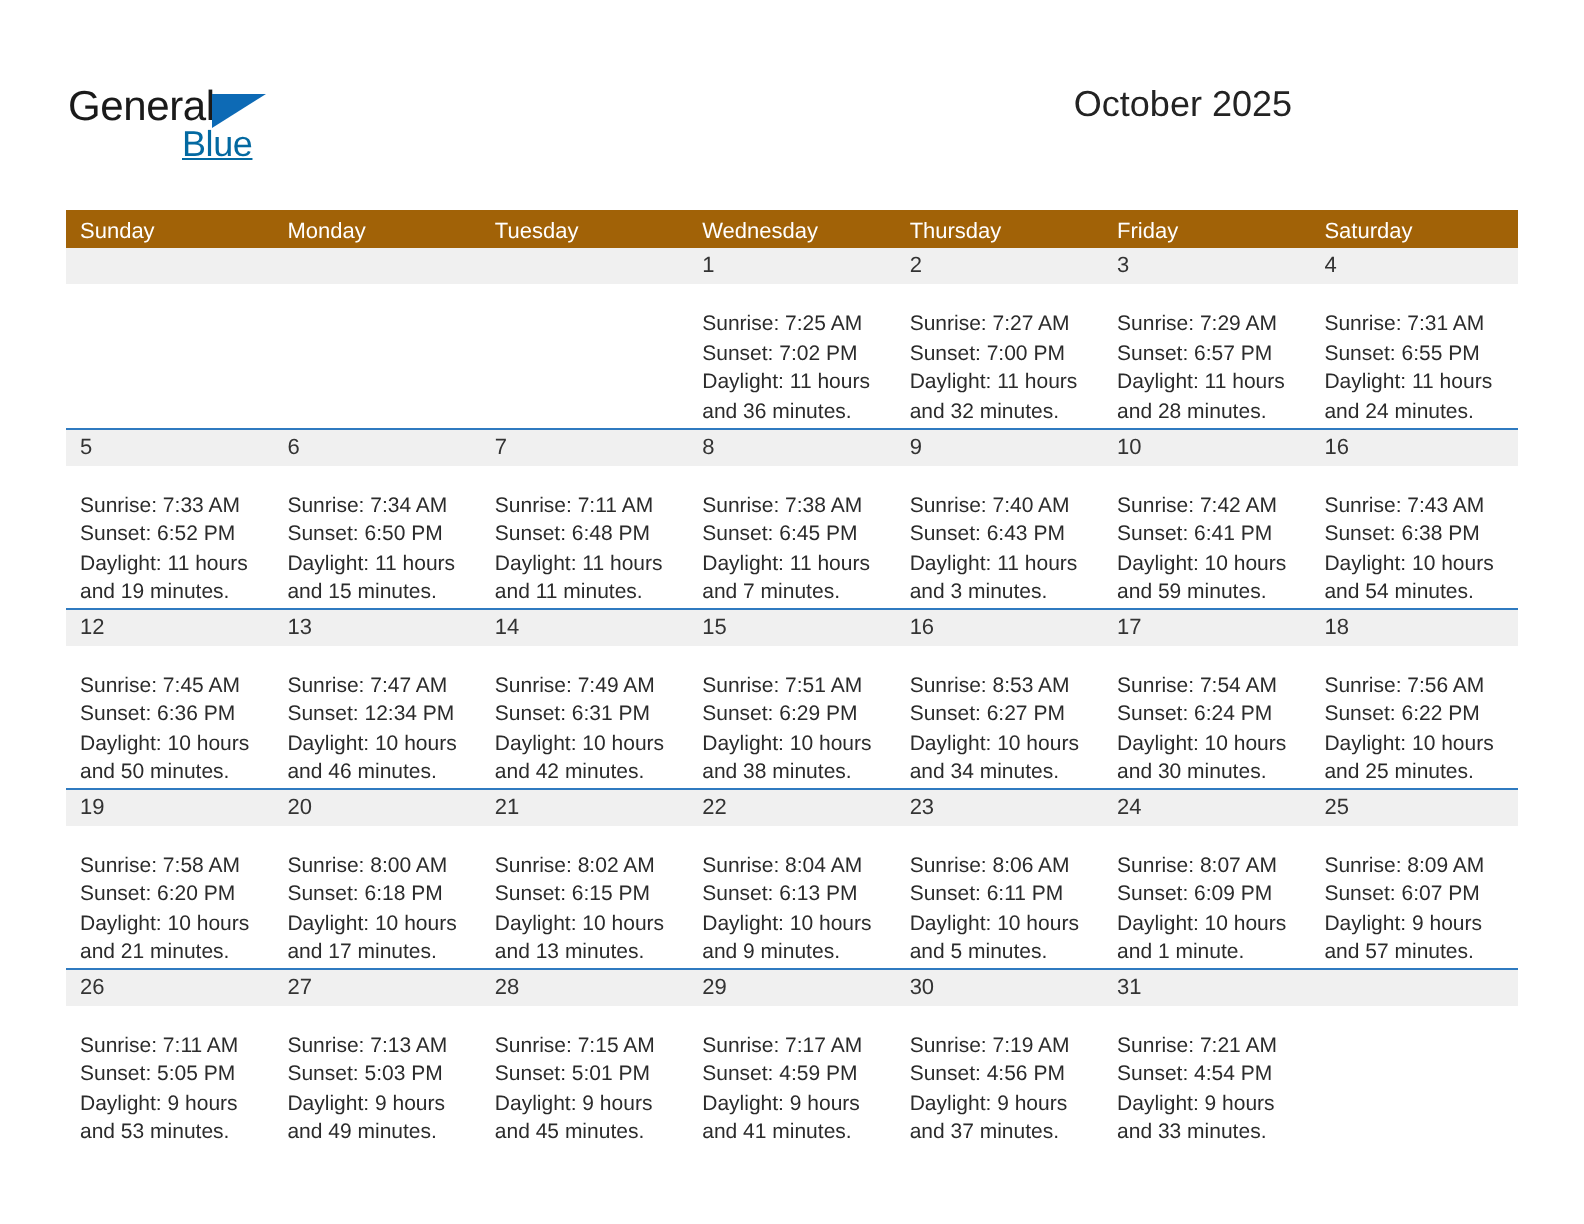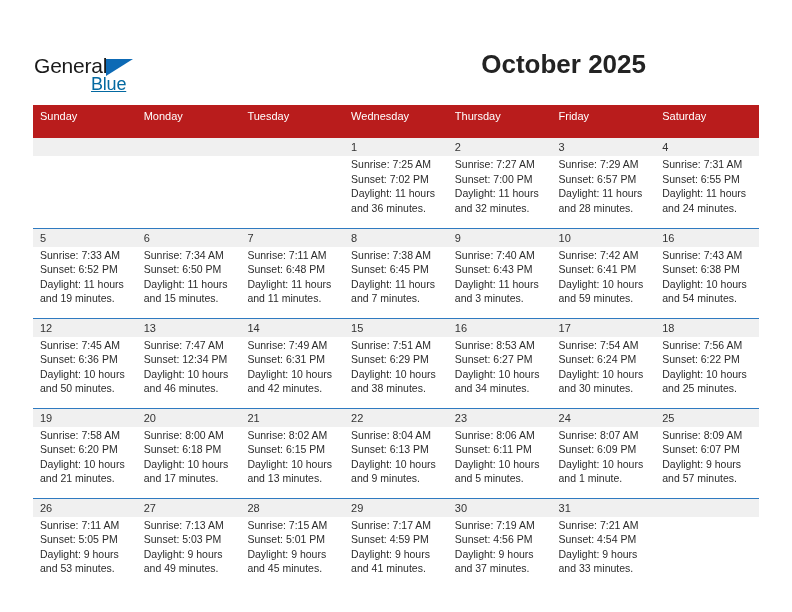--- a/index.html
+++ b/index.html
@@ -19,21 +19,21 @@
     position: relative;
     width: 792px;
     height: 612px;
     box-sizing: border-box;
   }
 
   
   .top {
     position: absolute;
     left: 0;
-    top: 16px;
+    top: 4px;
     width: 680px;
     height: 100px;
   }
 
   .logo {
     position: absolute;
     left: 34px;
     top: 38px;
     width: 150px;
     height: 48px;
@@ -67,23 +67,23 @@
     text-decoration: underline;
   }
 
   .title-block {
     position: absolute;
     right: 34px;
     top: 32px;
     text-align: right;
   }
   .cal-title {
-    font-size: 26px;
+    font-size: 18px;
     color: #232323;
-    font-weight: bold;
+    font-weight: normal;
     line-height: 32px;
     white-space: nowrap;
   }
   .cal-subtitle {
     margin-top: 6px;
     font-size: 13.5px;
     color: #232323;
     line-height: 17px;
     white-space: nowrap;
   }
@@ -91,26 +91,26 @@
   
   .calendar {
     position: absolute;
     left: 33px;
     top: 105px;
     width: 726px;
     border-collapse: collapse;
     table-layout: fixed;
   }
   .calendar th {
-    background: #b91c1c;
+    background: #a16207;
     color: #ffffff;
     font-size: 11px;
     font-weight: normal;
     text-align: left;
-    padding: 5px 0 16px 7px;
+    padding: 5px 0 2px 7px;
     height: 18px;
     box-sizing: border-box;
     border: none;
   }
   .calendar td {
     vertical-align: top;
     padding: 0;
     border: none;
     border-bottom: 1px solid #2f7ac0;
     height: 90px;
@@ -127,21 +127,21 @@
     height: 16px;
     line-height: 16px;
     padding: 1px 0 1px 7px;
     font-size: 11px;
     color: #333333;
   }
   .daynum-band.empty {
     color: transparent;
   }
   .cell-body {
-    padding: 1px 6px 0 7px;
+    padding: 13px 6px 0 7px;
     font-size: 10.5px;
     line-height: 14.5px;
     color: #2b2b2b;
   }
   .cell-body div {
     white-space: nowrap;
   }
 </style>
 </head>
 <body>

